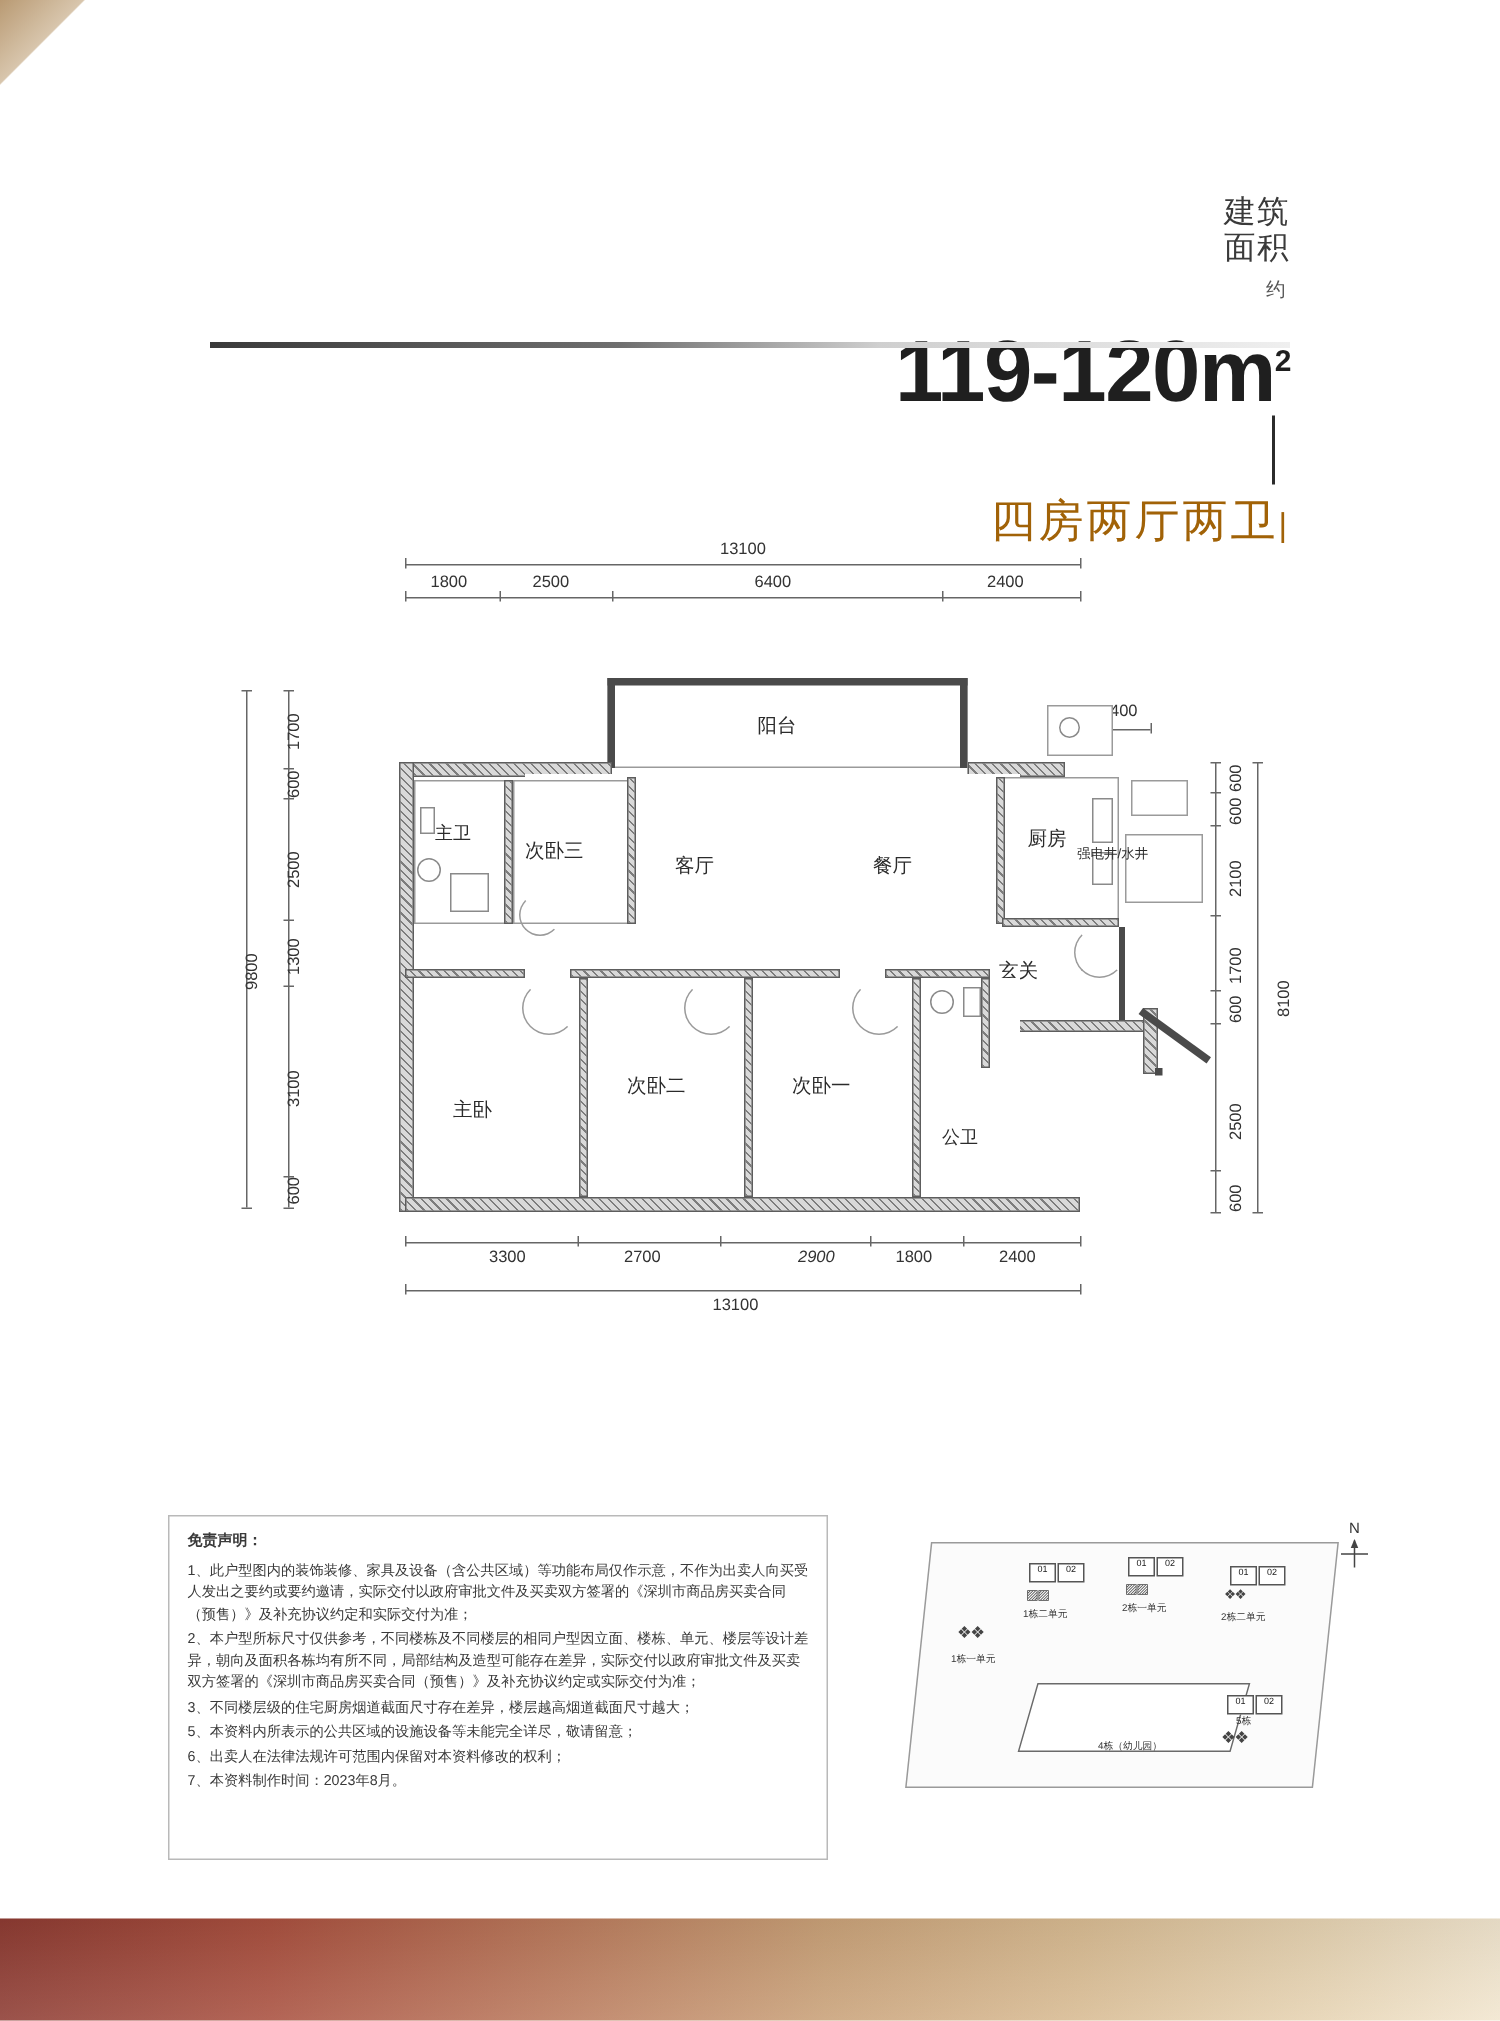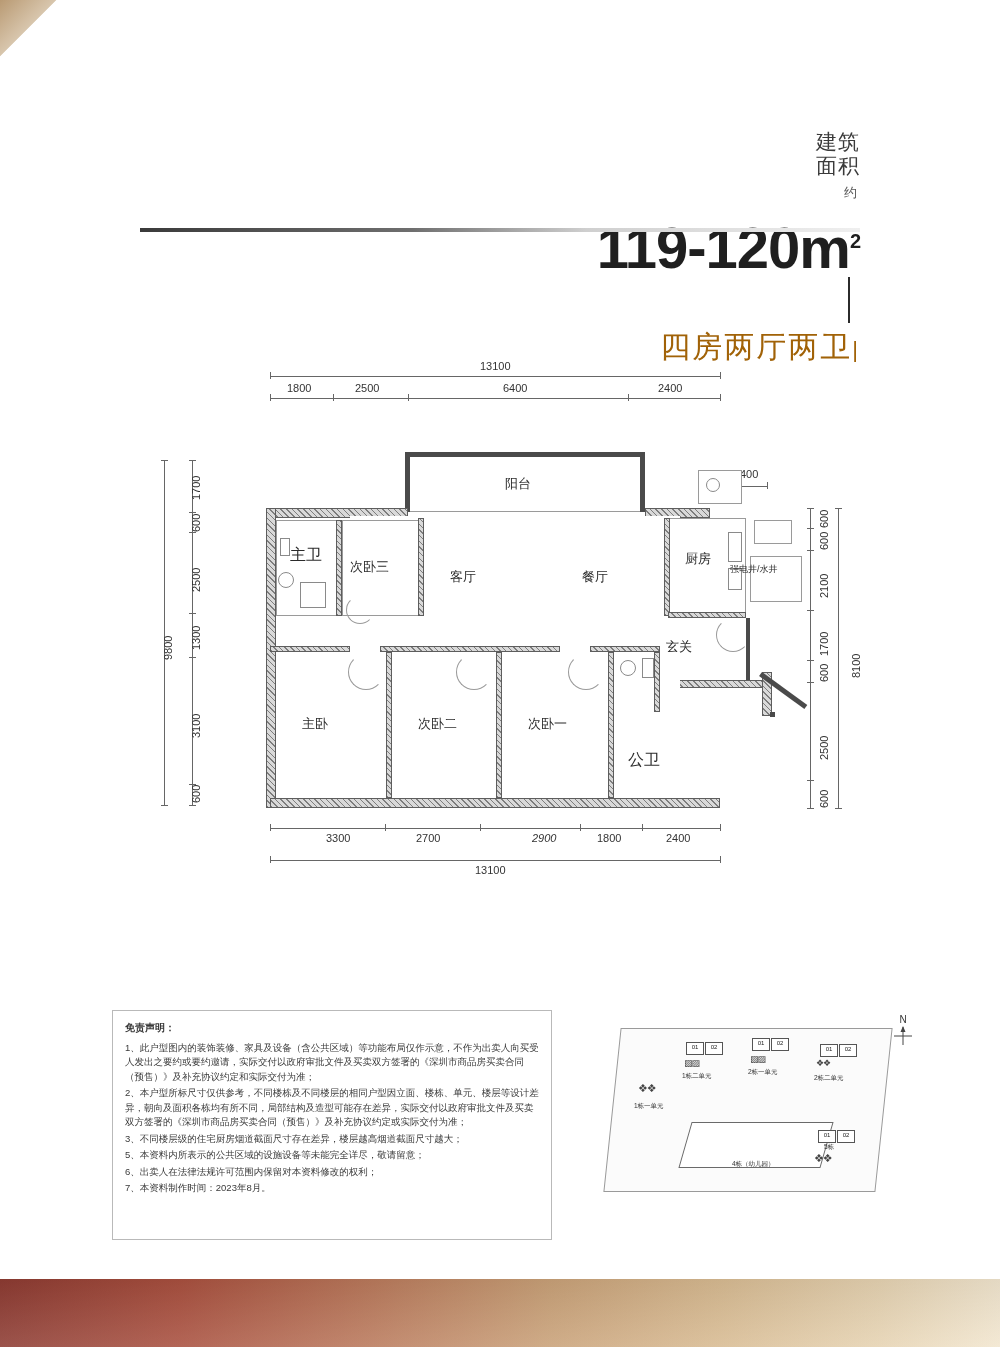--- a/index.html
+++ b/index.html
@@ -49,21 +49,21 @@
         transform:rotate(-90deg);transform-origin:left top;}
   
   .wall{position:absolute;background:#4a4a4a;}
   .hatch{
     position:absolute;
     background:repeating-linear-gradient(45deg,#7d7d7d 0 1px,rgba(0,0,0,0) 1px 4px),#d9d9d9;
     border:1px solid #5d5d5d;box-sizing:border-box;
   }
   .room{position:absolute;border:1px solid #9a9a9a;box-sizing:border-box;background:#fff;}
   .rm-label{position:absolute;font-size:13px;color:#2b2b2b;white-space:nowrap;}
-  .rm-label.small{font-size:16px;}
+  .rm-label.small{font-size:12px;}
   .rm-label.tiny{font-size:9px;line-height:11px;text-align:center;}
   .fixture{position:absolute;border:1px solid #8a8a8a;box-sizing:border-box;background:#fff;}
   .fix-circle{position:absolute;border:1px solid #8a8a8a;border-radius:50%;background:#fff;}
   .door-arc{position:absolute;border:1px solid #9a9a9a;border-radius:50%;
             border-right-color:transparent;border-top-color:transparent;background:transparent;}
   
   .disclaimer{
     position:absolute;left:112px;top:1010px;width:440px;height:230px;
     border:1px solid #b9b9b9;box-sizing:border-box;padding:10px 12px;
     font-size:9.5px;line-height:14.5px;color:#3a3a3a;
@@ -229,21 +229,21 @@
   <div class="rm-label" style="left:535px;top:190px;">厨房</div>
   <div class="fixture" style="left:578px;top:172px;width:14px;height:30px;"></div>
   <div class="fixture" style="left:578px;top:208px;width:14px;height:22px;"></div>
 
   <div class="room" style="left:548px;top:110px;width:44px;height:34px;"></div>
   <div class="fix-circle" style="left:556px;top:118px;width:12px;height:12px;"></div>
 
   <div class="room" style="left:604px;top:160px;width:38px;height:24px;"></div>
 
   <div class="room" style="left:600px;top:196px;width:52px;height:46px;"></div>
-  <div class="rm-label tiny" style="left:580px;top:204px;width:46px;">强电井/水井</div>
+  <div class="rm-label tiny" style="left:568px;top:204px;width:46px;">强电井/水井</div>
 
   <div class="room" style="left:126px;top:160px;width:62px;height:96px;"></div>
   <div class="hatch" style="left:186px;top:160px;width:6px;height:96px;"></div>
   <div class="rm-label small" style="left:140px;top:188px;line-height:14px;"><span>主卫</span></div>
   <div class="fixture" style="left:130px;top:178px;width:10px;height:18px;"></div>
   <div class="fix-circle" style="left:128px;top:212px;width:14px;height:14px;"></div>
   <div class="fixture" style="left:150px;top:222px;width:26px;height:26px;"></div>
 
   <div class="room" style="left:192px;top:160px;width:78px;height:96px;"></div>
   <div class="hatch" style="left:268px;top:158px;width:6px;height:98px;"></div>
@@ -254,21 +254,21 @@
   <div class="rm-label" style="left:516px;top:278px;">玄关</div>
   <div class="wall" style="left:596px;top:258px;width:4px;height:62px;"></div>
   <div class="door-arc" style="left:566px;top:258px;width:32px;height:32px;"></div>
 
   <div class="hatch" style="left:120px;top:286px;width:80px;height:6px;"></div>
   <div class="hatch" style="left:230px;top:286px;width:180px;height:6px;"></div>
   <div class="hatch" style="left:440px;top:286px;width:70px;height:6px;"></div>
   <div class="hatch" style="left:508px;top:320px;width:110px;height:8px;"></div>
 
   <div class="room" style="left:126px;top:292px;width:112px;height:146px;border:none;"></div>
-  <div class="rm-label" style="left:152px;top:355px;text-align:center;">主卧</div>
+  <div class="rm-label" style="left:152px;top:371px;text-align:center;">主卧</div>
   <div class="hatch" style="left:236px;top:292px;width:6px;height:146px;"></div>
   <div class="door-arc" style="left:198px;top:294px;width:34px;height:34px;"></div>
 
   <div class="room" style="left:242px;top:292px;width:106px;height:146px;border:none;"></div>
   <div class="rm-label" style="left:268px;top:355px;">次卧二</div>
   <div class="hatch" style="left:346px;top:292px;width:6px;height:146px;"></div>
   <div class="door-arc" style="left:306px;top:294px;width:34px;height:34px;"></div>
 
   <div class="room" style="left:352px;top:292px;width:108px;height:146px;border:none;"></div>
   <div class="rm-label" style="left:378px;top:355px;">次卧一</div>

